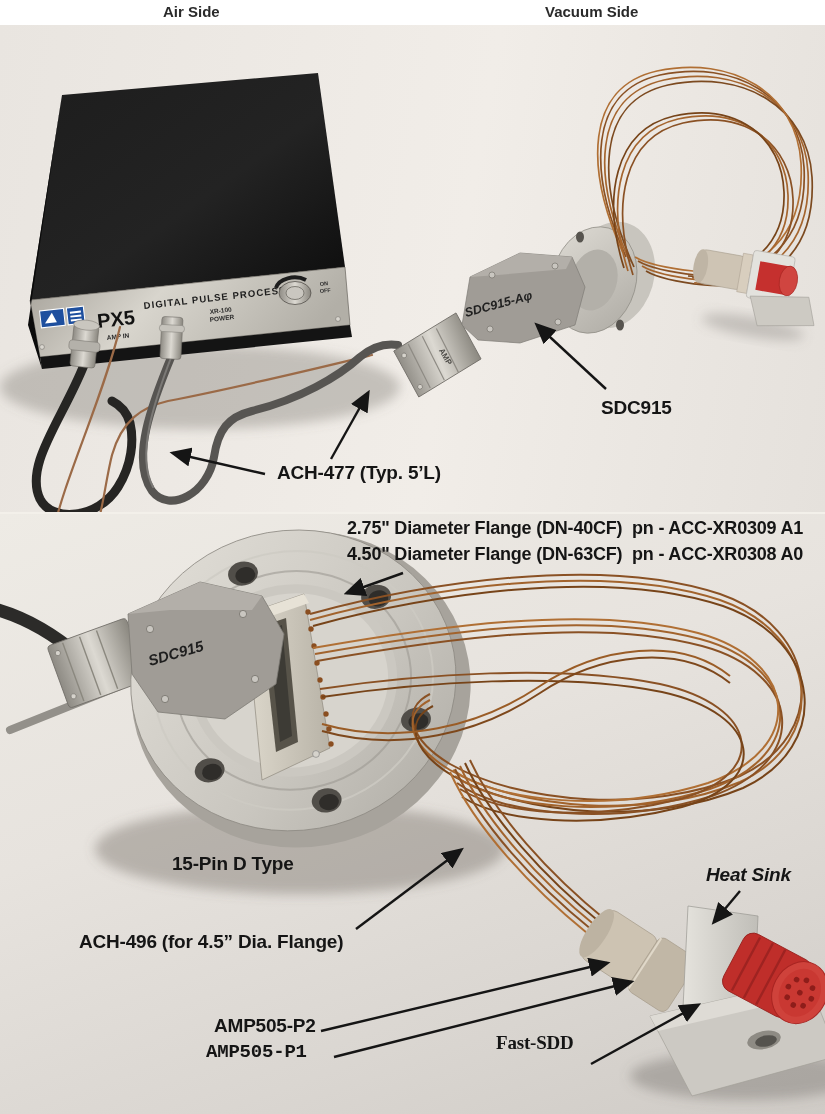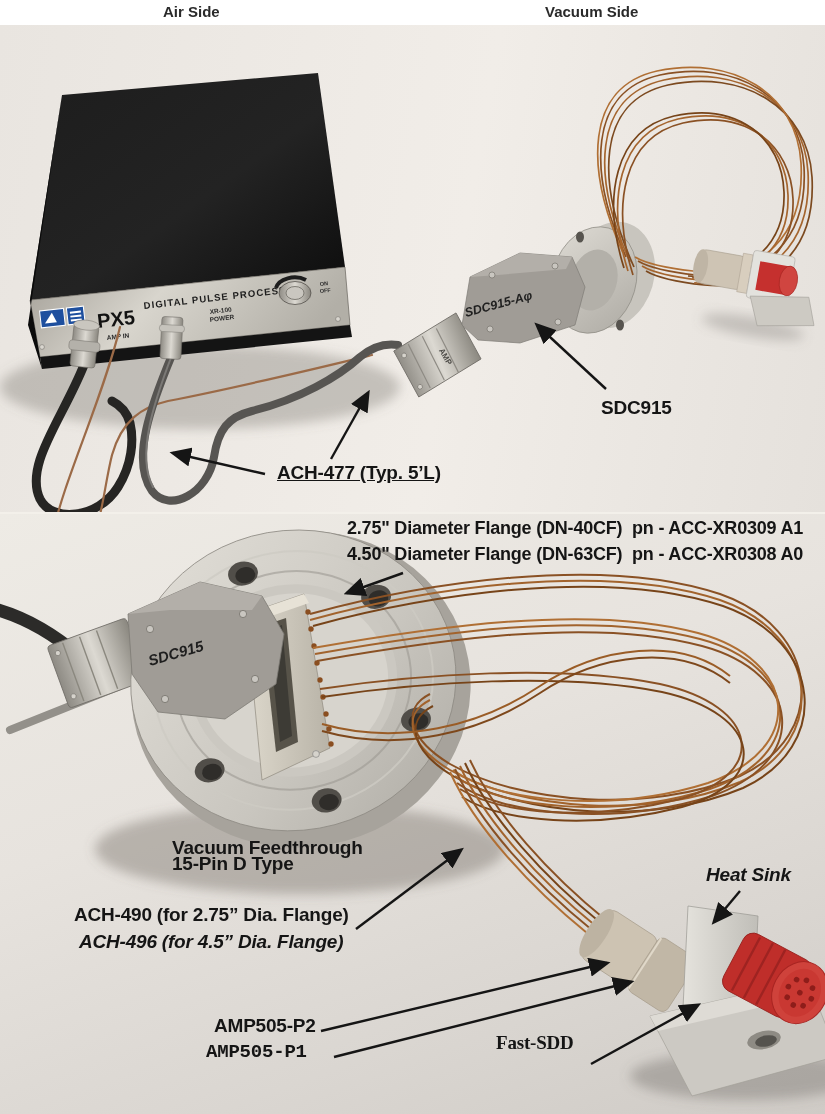--- a/index.html
+++ b/index.html
@@ -315,25 +315,23 @@
       <line x1="403" y1="573" x2="347" y2="593" marker-end="url(#ah)"></line>
       <line x1="356" y1="929" x2="461" y2="850" marker-end="url(#ah)"></line>
       <line x1="740" y1="891" x2="714" y2="922" marker-end="url(#ah)"></line>
       <line x1="321" y1="1031" x2="607" y2="963" marker-end="url(#ah)"></line>
       <line x1="334" y1="1057" x2="631" y2="982" marker-end="url(#ah)"></line>
       <line x1="591" y1="1064" x2="698" y2="1005" marker-end="url(#ah)"></line>
     </g>
   </svg>
 
   <div class="ann" style="left:601px;top:397px;">SDC915</div>
-  <div class="ann" style="left:277px;top:462px;text-decoration:underline;">ACH-477 (Typ. 5’L)</div>
+  <div class="ann" style="left:277px;top:462px;">ACH-477 (Typ. 5’L)</div>
   <div class="ann ann-sm" style="left:347px;top:518px;">2.75" Diameter Flange (DN-40CF)  pn - ACC-XR0309 A1</div>
   <div class="ann ann-sm" style="left:347px;top:544px;">4.50" Diameter Flange (DN-63CF)  pn - ACC-XR0308 A0</div>
   <div class="ann" style="left:172px;top:812px;margin-top:41px;">15-Pin D Type</div>
-  <div class="ann" style="left:172px;top:837px;">Vacuum Feedthrough</div>
-  <div class="ann" style="left:74px;top:904px;">ACH-490 (for 2.75” Dia. Flange)</div>
-  <div class="ann" style="left:79px;top:931px;font-style:italic;">ACH-496 (for 4.5” Dia. Flange)</div>
+  <div class="ann" style="left:79px;top:931px;">ACH-496 (for 4.5” Dia. Flange)</div>
   <div class="ann" style="left:706px;top:864px;font-style:italic;">Heat Sink</div>
   <div class="ann" style="left:206px;top:1015px;margin-left:8px;">AMP505-P2</div>
   <div class="ann" style="left:206px;top:1041px;font-family:Liberation Mono, monospace;">AMP505-P1</div>
   <div class="ann" style="left:496px;top:1032px;font-family:Liberation Serif, serif;">Fast-SDD</div>
 
 </div>
 
 </body></html>

